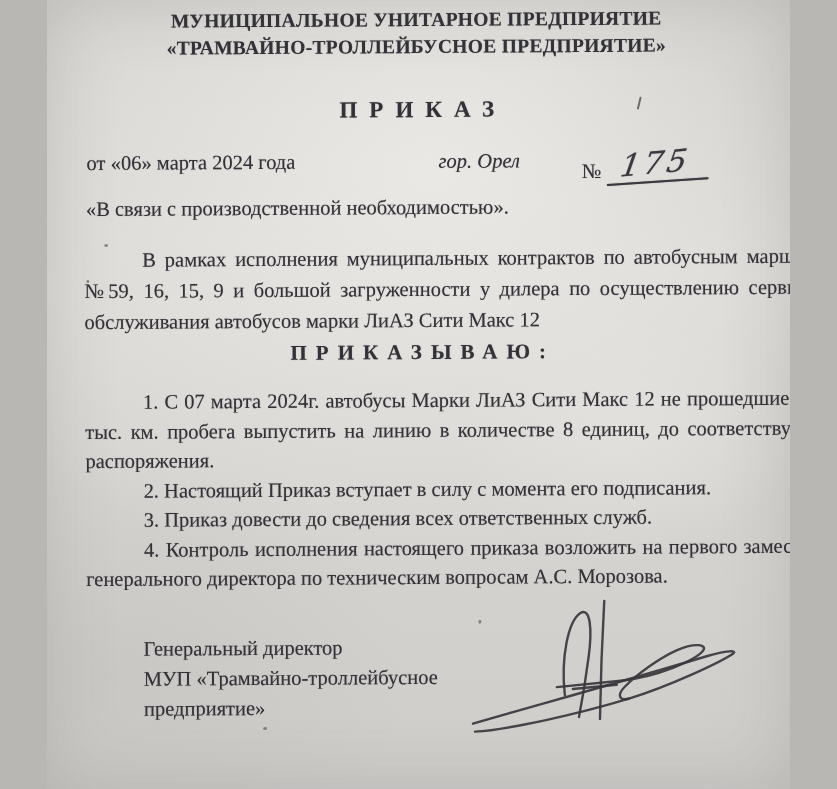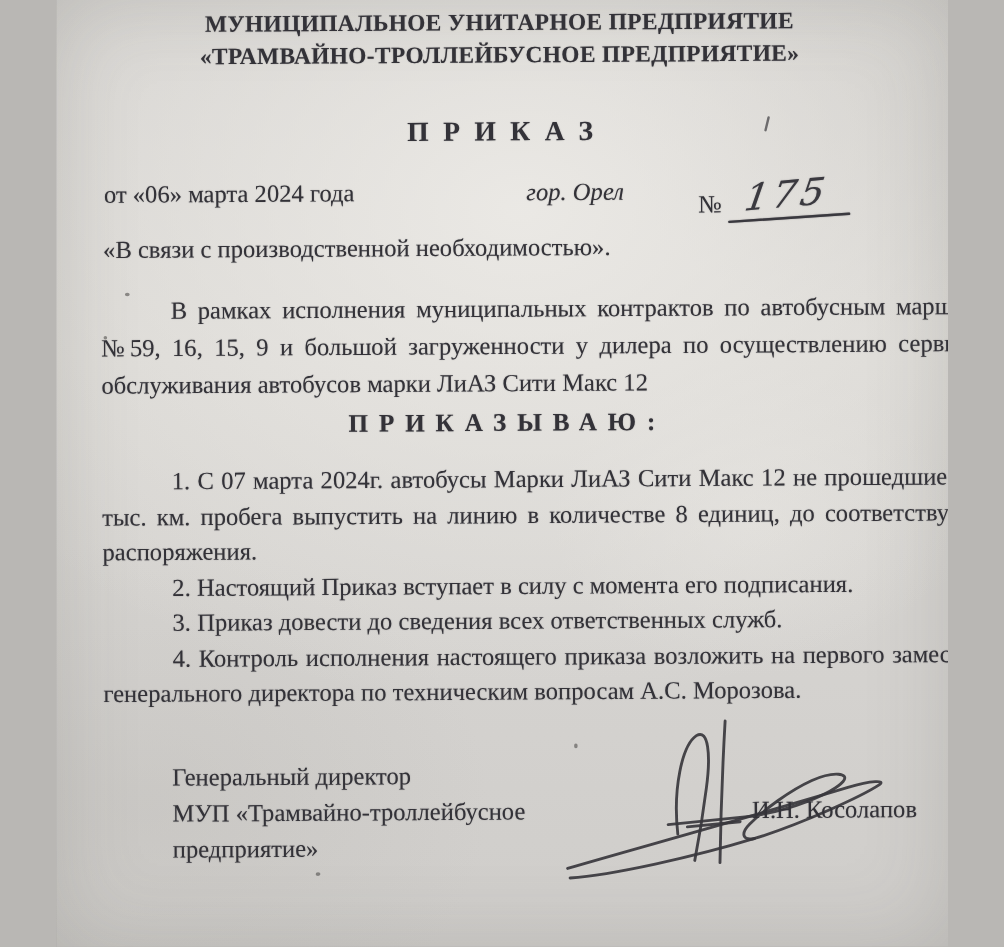--- a/index.html
+++ b/index.html
@@ -238,21 +238,20 @@
     </div>
 
     <svg class="signature-svg" viewBox="0 0 330 150">
       <path d="M4,128 C60,112 150,88 238,62 C258,56 270,56 264,60 C250,69 200,92 160,104 C110,119 40,134 6,136"></path>
       <path d="M96,100 C92,62 100,26 112,18 C122,12 124,34 120,62 C116,92 112,112 110,122"></path>
       <path d="M136,6 C134,38 132,78 131,124"></path>
       <path d="M88,92 L152,86 C190,82 226,66 234,57 C240,50 226,48 208,56 C190,64 168,80 156,92 C148,100 150,106 160,104"></path>
       <path d="M104,94 L148,90"></path>
     </svg>
 
-    <div class="signer-name scan-ink">И.Н. Косолапов</div>
 
     <div class="speck" style="top:242px; left:58px; width:4px; height:3px;"></div>
     <div class="speck" style="top:278px; left:40px; width:3px; height:3px;"></div>
     <div class="speck" style="top:620px; left:430px; width:3px; height:4px;"></div>
     <div class="speck" style="top:726px; left:214px; width:4px; height:3px;"></div>
 
   </div>
 </div>
 
 </body></html>

